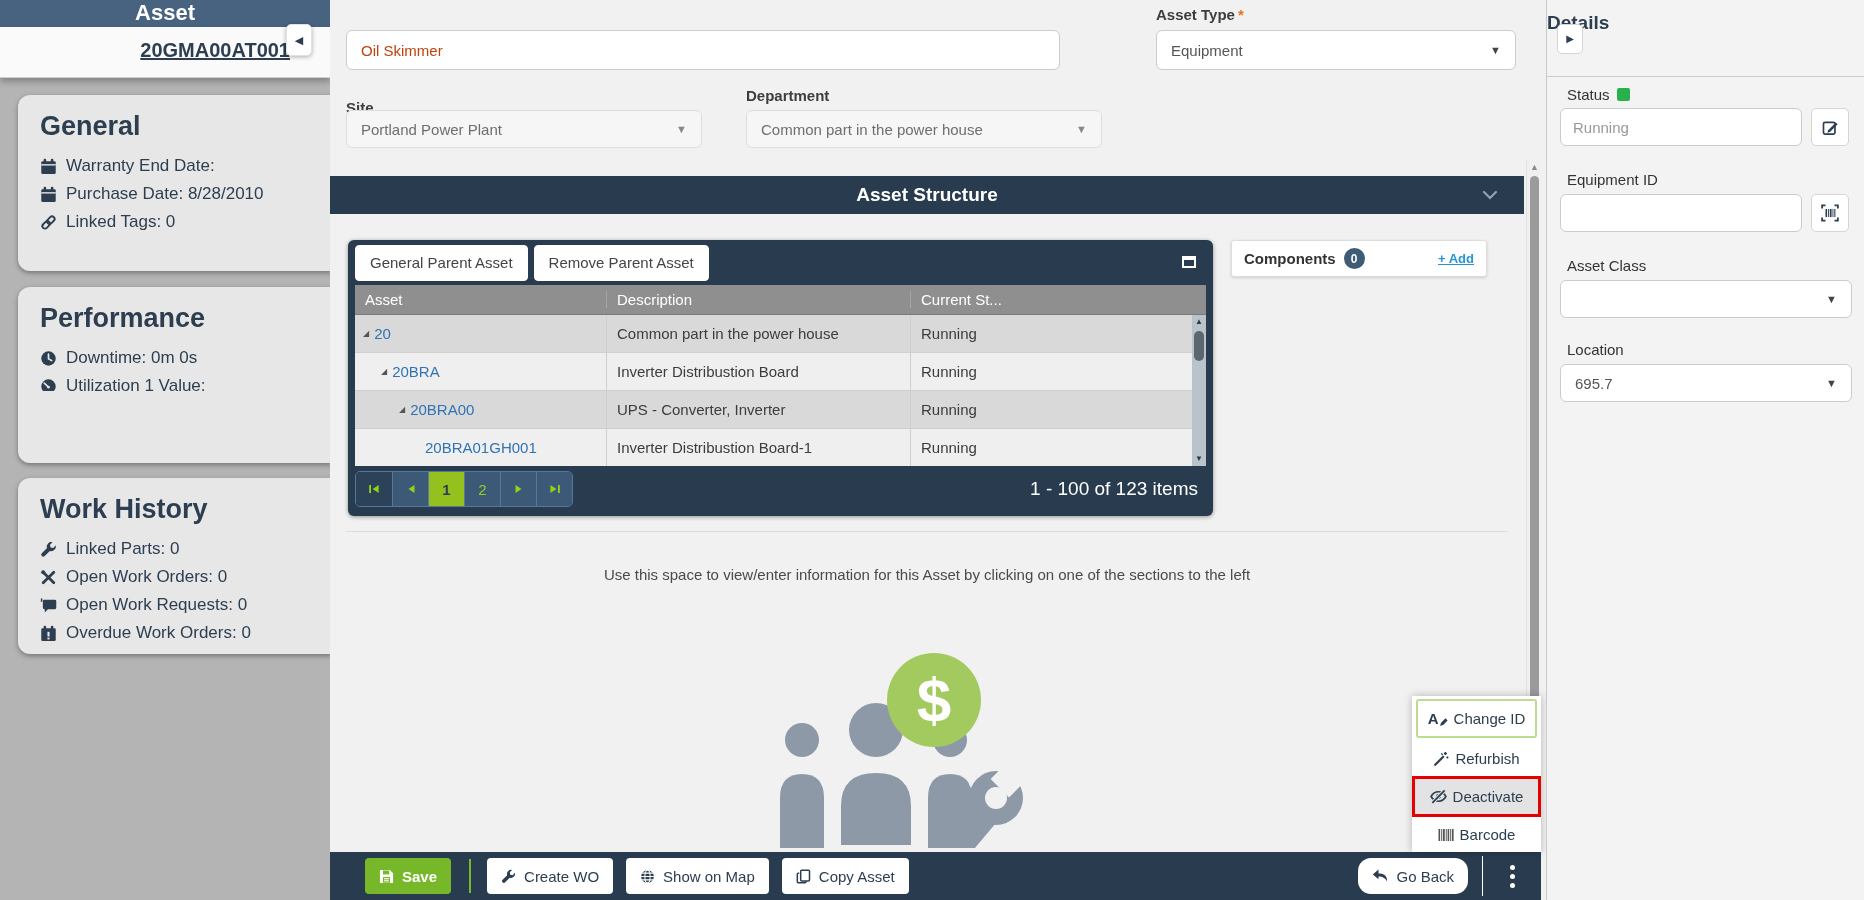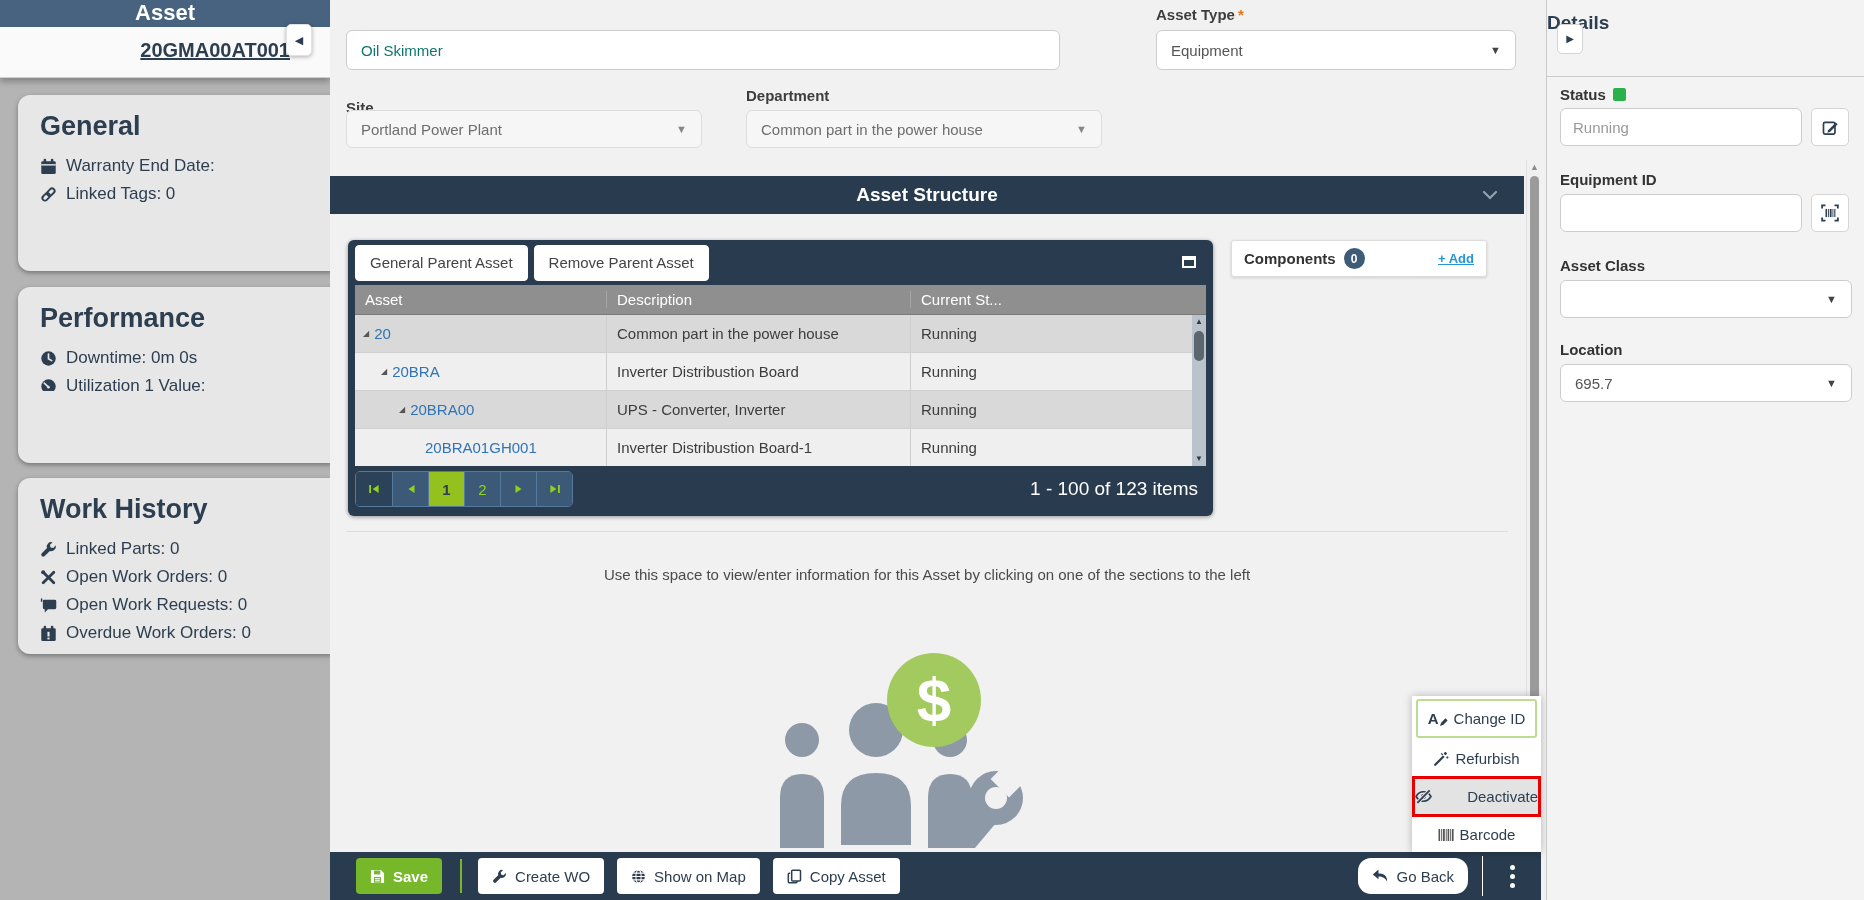--- a/index.html
+++ b/index.html
@@ -23,21 +23,21 @@
     border-radius:12px 0 0 12px; box-shadow:0 2px 5px rgba(0,0,0,.35); padding:16px 0 0 22px; overflow:hidden; }
   .sb-card h2 { font-size:27px; font-weight:bold; color:#2c3e50; margin-bottom:10px; }
   .sb-item { display:flex; align-items:center; gap:9px; font-size:17px; color:#2c3e50; line-height:28px; }
   .sb-item svg { flex:0 0 auto; }
 
   
   .main { position:absolute; left:330px; top:0; width:1196px; height:900px; background:#f1f1f1; }
   .field-label { font-size:15px; font-weight:bold; color:#3d3d3d; }
   .req { color:#e8731f; font-weight:bold; margin-left:3px; }
   .text-input { background:#fff; border:1px solid #ccc; border-radius:6px; font-size:15px;
-    color:#0f766e; padding:0 14px; font-family:"Liberation Sans",sans-serif; }
+    color:#c2410c; padding:0 14px; font-family:"Liberation Sans",sans-serif; }
   .dropdown { background:#fff; border:1px solid #ccc; border-radius:6px; display:flex;
     align-items:center; padding:0 14px; font-size:15px; color:#555; cursor:pointer; }
   .dropdown .dd-val { flex:1; }
   .dropdown .dd-arrow { color:#444; font-size:11px; }
   .dropdown.disabled { background:#f6f6f6; border-color:#ddd; color:#6e6e6e; }
   .dropdown.disabled .dd-arrow { color:#888; }
 
   .as-header { position:absolute; left:0; top:176px; width:1194px; height:38px; background:#283b4f;
     color:#fff; font-size:19px; font-weight:bold; text-align:center; line-height:38px; }
   .as-chevron { position:absolute; right:26px; top:12px; color:#93a2b0; }
@@ -91,58 +91,58 @@
   .placeholder-msg { position:absolute; left:0; top:566px; width:1194px; text-align:center;
     font-size:15px; color:#4a4a4a; }
 
   .center-graphic { position:absolute; left:408px; top:648px; }
 
   
   .toolbar { position:absolute; left:330px; top:852px; width:1211px; height:48px; background:#283b4f;
     display:flex; align-items:center; }
   .tb-btn { height:36px; border-radius:4px; border:none; display:flex; align-items:center; gap:8px;
     padding:0 14px; font-size:15px; font-family:"Liberation Sans",sans-serif; cursor:pointer; }
-  .tb-save { background:#76b82a; color:#fff; font-weight:bold; margin-left:26px; }
+  .tb-save { background:#76b82a; color:#fff; font-weight:bold; margin-left:35px; }
   .tb-white { background:#fff; color:#2c3e50; }
   .tb-green-div { width:2px; height:34px; background:#76b82a; margin:0 16px 0 18px; }
   .tb-gap { width:13px; }
   .tb-goback { margin-left:auto;border-radius:13px; }
   .tb-white-div { width:1px; height:40px; background:#fff; margin:0 14px; }
   .tb-dots { width:30px; height:36px; background:none; border:none; display:flex; flex-direction:column;
     align-items:center; justify-content:center; gap:4px; cursor:pointer; margin-right:14px; }
   .tb-dots i { width:5px; height:5px; border-radius:50%; background:#fff; }
 
   
   .ctx-menu { position:absolute; left:1412px; top:696px; width:129px; height:156px; background:#fff;
     box-shadow:0 0 8px rgba(0,0,0,.25); display:flex; flex-direction:column; }
   .ctx-item { flex:1; display:flex; align-items:center; justify-content:center; gap:6px;
     font-size:15px; color:#2c3e50; cursor:pointer; background:#fff; }
   .ctx-item svg { flex:0 0 auto; }
   .ctx-focus { border:2px solid #bcdc92; border-radius:3px; margin:3px 4px; }
-  .ctx-danger { border:3px solid #e60000; background:#e3e3e3;justify-content:space-between; }
+  .ctx-danger { border:3px solid #e60000; background:#e3e3e3; }
   .cid-A { font-weight:bold; font-size:15px; color:#2c3e50; }
 
   
   .main-scrollbar { position:absolute; left:1526px; top:160px; width:15px; height:692px;
     background:#f0f0f0; border-left:1px solid #e0e0e0; }
   .main-scrollbar .arr { position:absolute; top:2px; left:0; width:15px; text-align:center;
     color:#8a8a8a; font-size:9px; cursor:pointer; }
   .main-scrollbar .thumb { position:absolute; left:3px; top:16px; width:9px; height:620px;
     background:#9b9b9b; border-radius:5px; }
 
   
   .details { position:absolute; left:1546px; top:0; width:318px; height:900px; background:#f3f3f3;
     border-left:1px solid #c9c9c9; }
   .dt-title { position:absolute; left:0; top:12px; width:318px; font-size:19px;
     font-weight:bold; color:#2c3e50; }
   .dt-collapse { position:absolute; left:10px; top:24px; width:26px; height:30px; background:#fff;
     border:1px solid #d5d5d5; border-radius:5px; color:#2c3e50; font-size:10px; text-align:center;
     line-height:28px; cursor:pointer; }
   .dt-divider { position:absolute; left:0; top:76px; width:318px; border-top:1px solid #ccc; }
-  .dt-label { position:absolute; left:13px; font-size:15px; font-weight:bold; color:#333;
+  .dt-label { position:absolute; left:20px; font-size:15px; font-weight:normal; color:#333;
     display:flex; align-items:center; gap:7px; }
   .status-square { width:13px; height:13px; background:#2bb14c; border-radius:2px; display:inline-block; }
   .dt-input { position:absolute; left:13px; width:242px; height:38px; }
   .dt-input input { width:100%; height:100%; background:#fff; border:1px solid #ccc; border-radius:6px;
     font-size:15px; color:#999; padding:0 12px; font-family:"Liberation Sans",sans-serif; }
   .dt-sq-btn { position:absolute; width:38px; height:38px; background:#fff; border:1px solid #d5d5d5;
     border-radius:5px; display:flex; align-items:center; justify-content:center; color:#2c3e50; cursor:pointer; }
   .dt-select { position:absolute; left:13px; width:292px; height:38px; }
 </style>
 </head>
@@ -162,20 +162,29 @@
     <section class="sb-card" style="top:95px;">
       <h2>General</h2>
       <div class="sb-item">
         <svg width="17" height="17" viewBox="0 0 16 16" fill="#2c3e50">
             <rect x="1.2" y="3" width="13.6" height="12" rx="1.2"></rect>
             <rect x="3.4" y="0.8" width="2.4" height="4" rx="1"></rect>
             <rect x="10.2" y="0.8" width="2.4" height="4" rx="1"></rect>
             <rect x="1.2" y="5.8" width="13.6" height="1.3" fill="#e7e7e7"></rect>
           </svg>
         <span>Warranty End Date:</span>
+      </div>
+      <div class="sb-item">
+        <svg width="17" height="17" viewBox="0 0 16 16" fill="#2c3e50">
+            <rect x="1.2" y="3" width="13.6" height="12" rx="1.2"></rect>
+            <rect x="3.4" y="0.8" width="2.4" height="4" rx="1"></rect>
+            <rect x="10.2" y="0.8" width="2.4" height="4" rx="1"></rect>
+            <rect x="1.2" y="5.8" width="13.6" height="1.3" fill="#e7e7e7"></rect>
+          </svg>
+        <span>Purchase Date: 8/28/2010</span>
       </div>
       <div class="sb-item">
         <svg width="17" height="17" viewBox="0 0 16 16">
             <g fill="none" stroke="#2c3e50" stroke-width="1.8" transform="rotate(-45 8 8)">
               <rect x="0.9" y="5.6" width="8" height="4.8" rx="2.4"></rect>
               <rect x="7.1" y="5.6" width="8" height="4.8" rx="2.4"></rect>
             </g>
           </svg>
         <span>Linked Tags: 0</span>
       </div>

